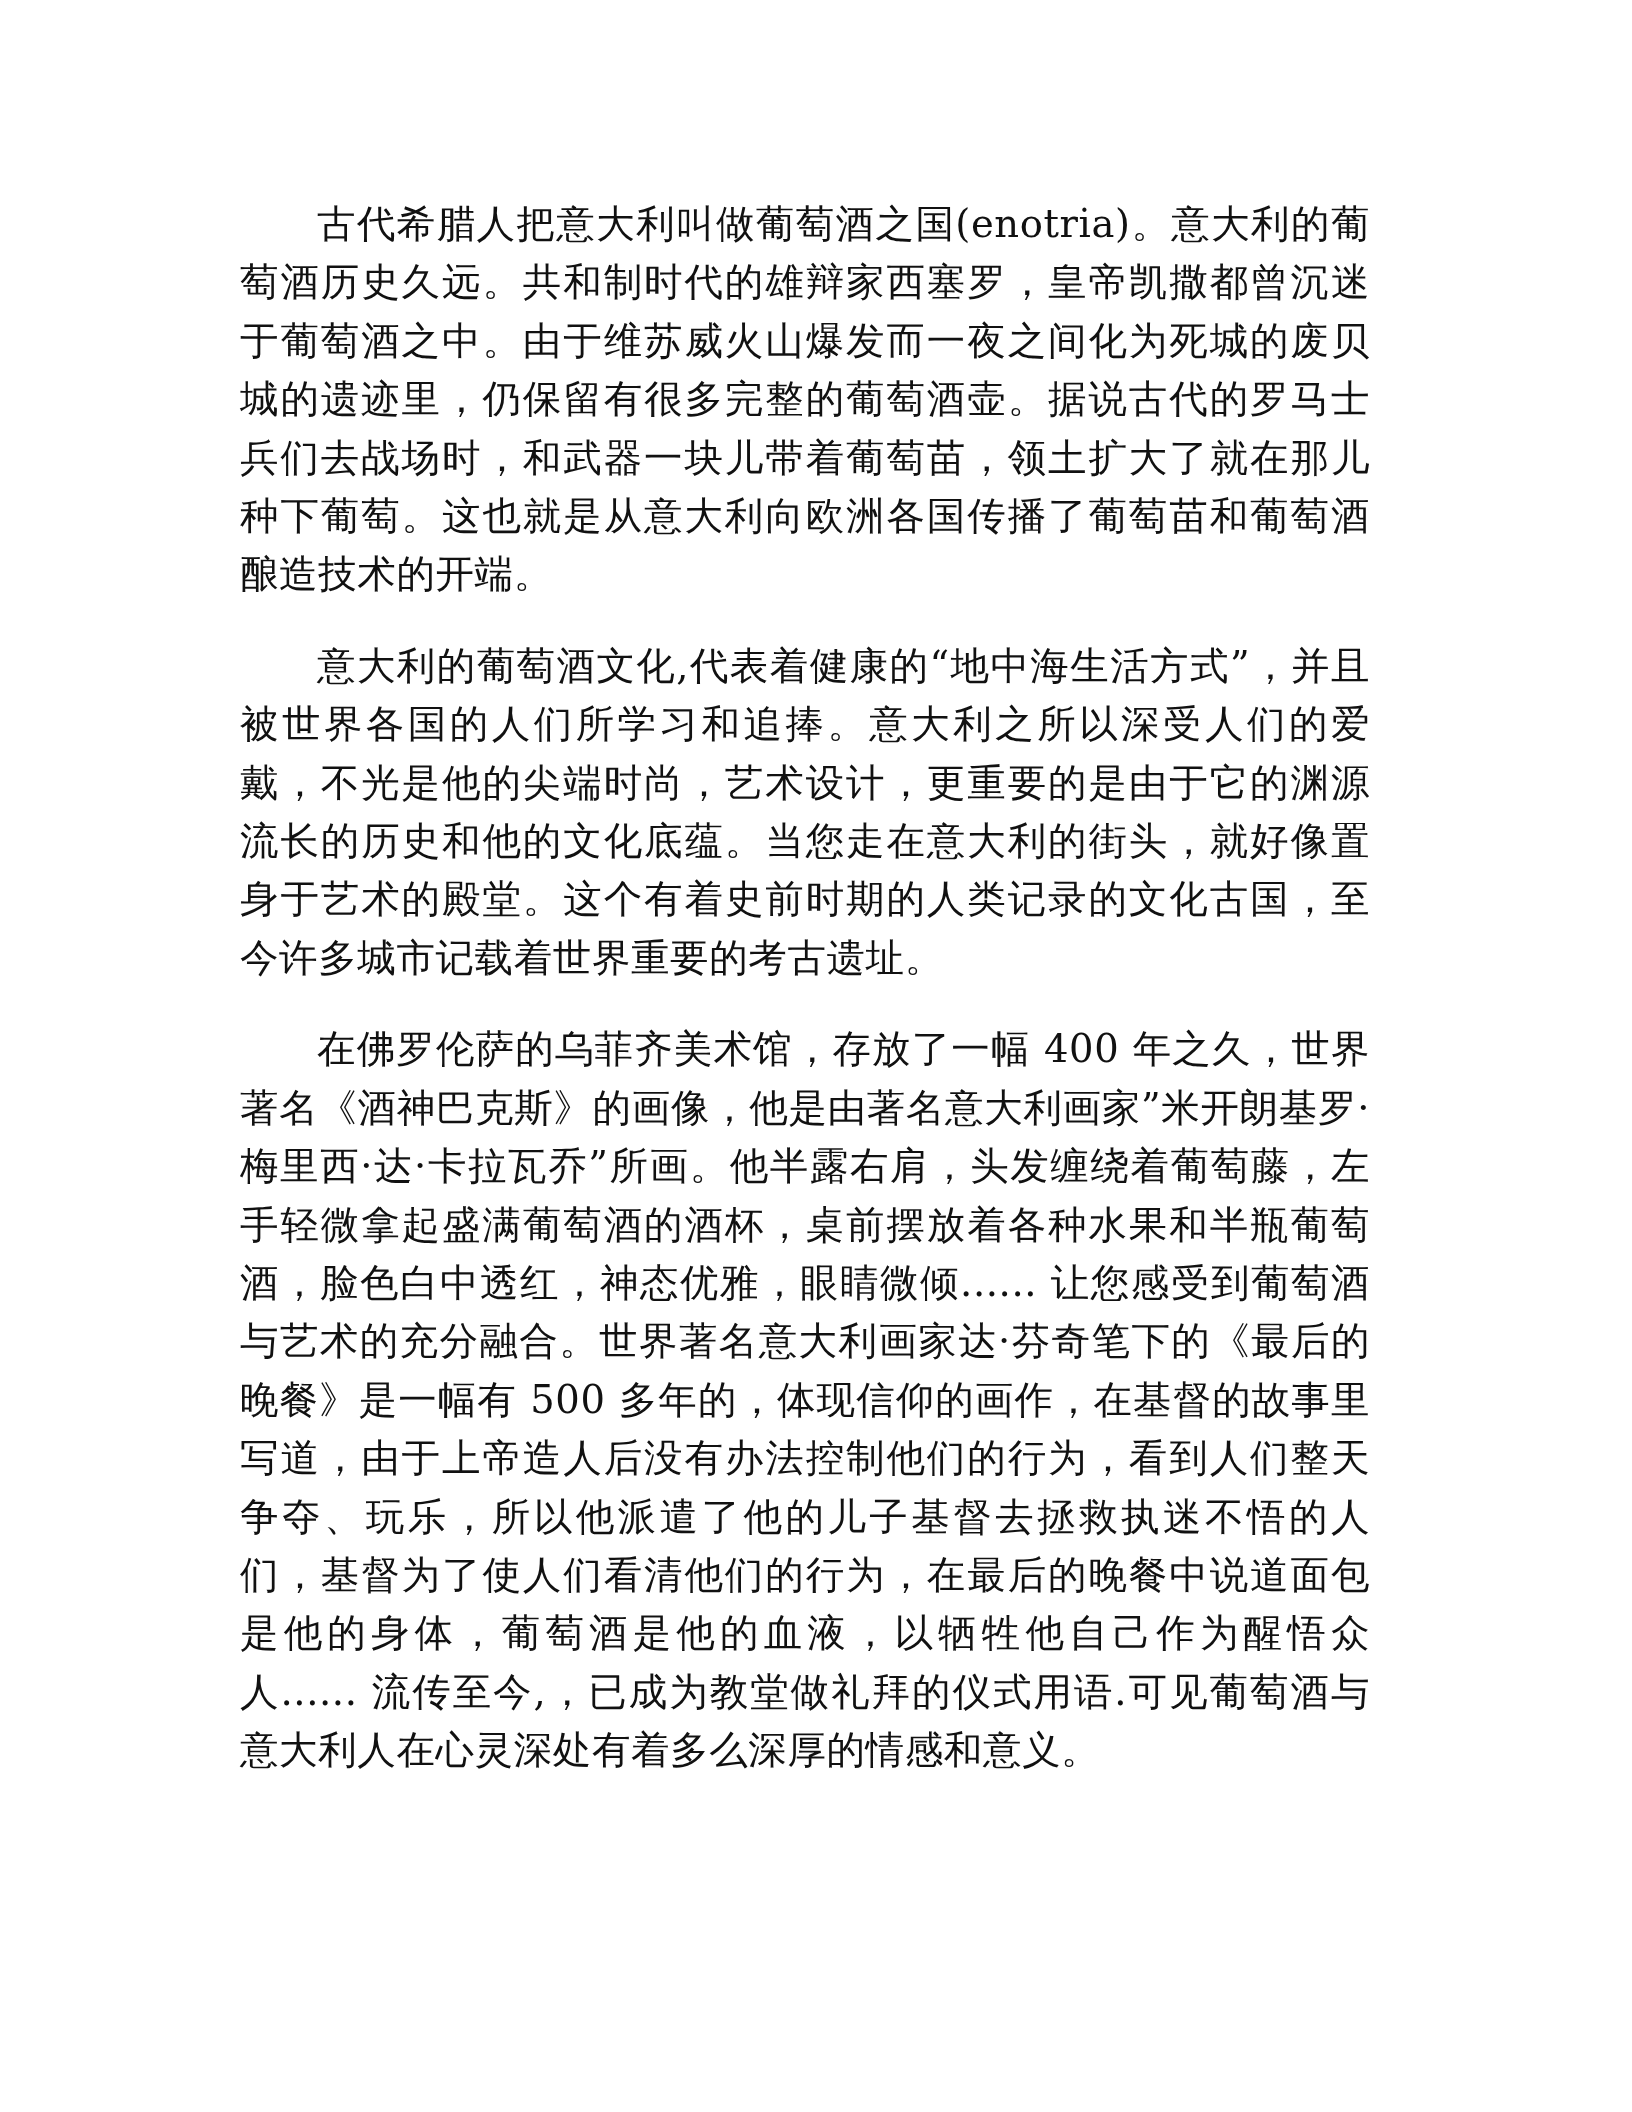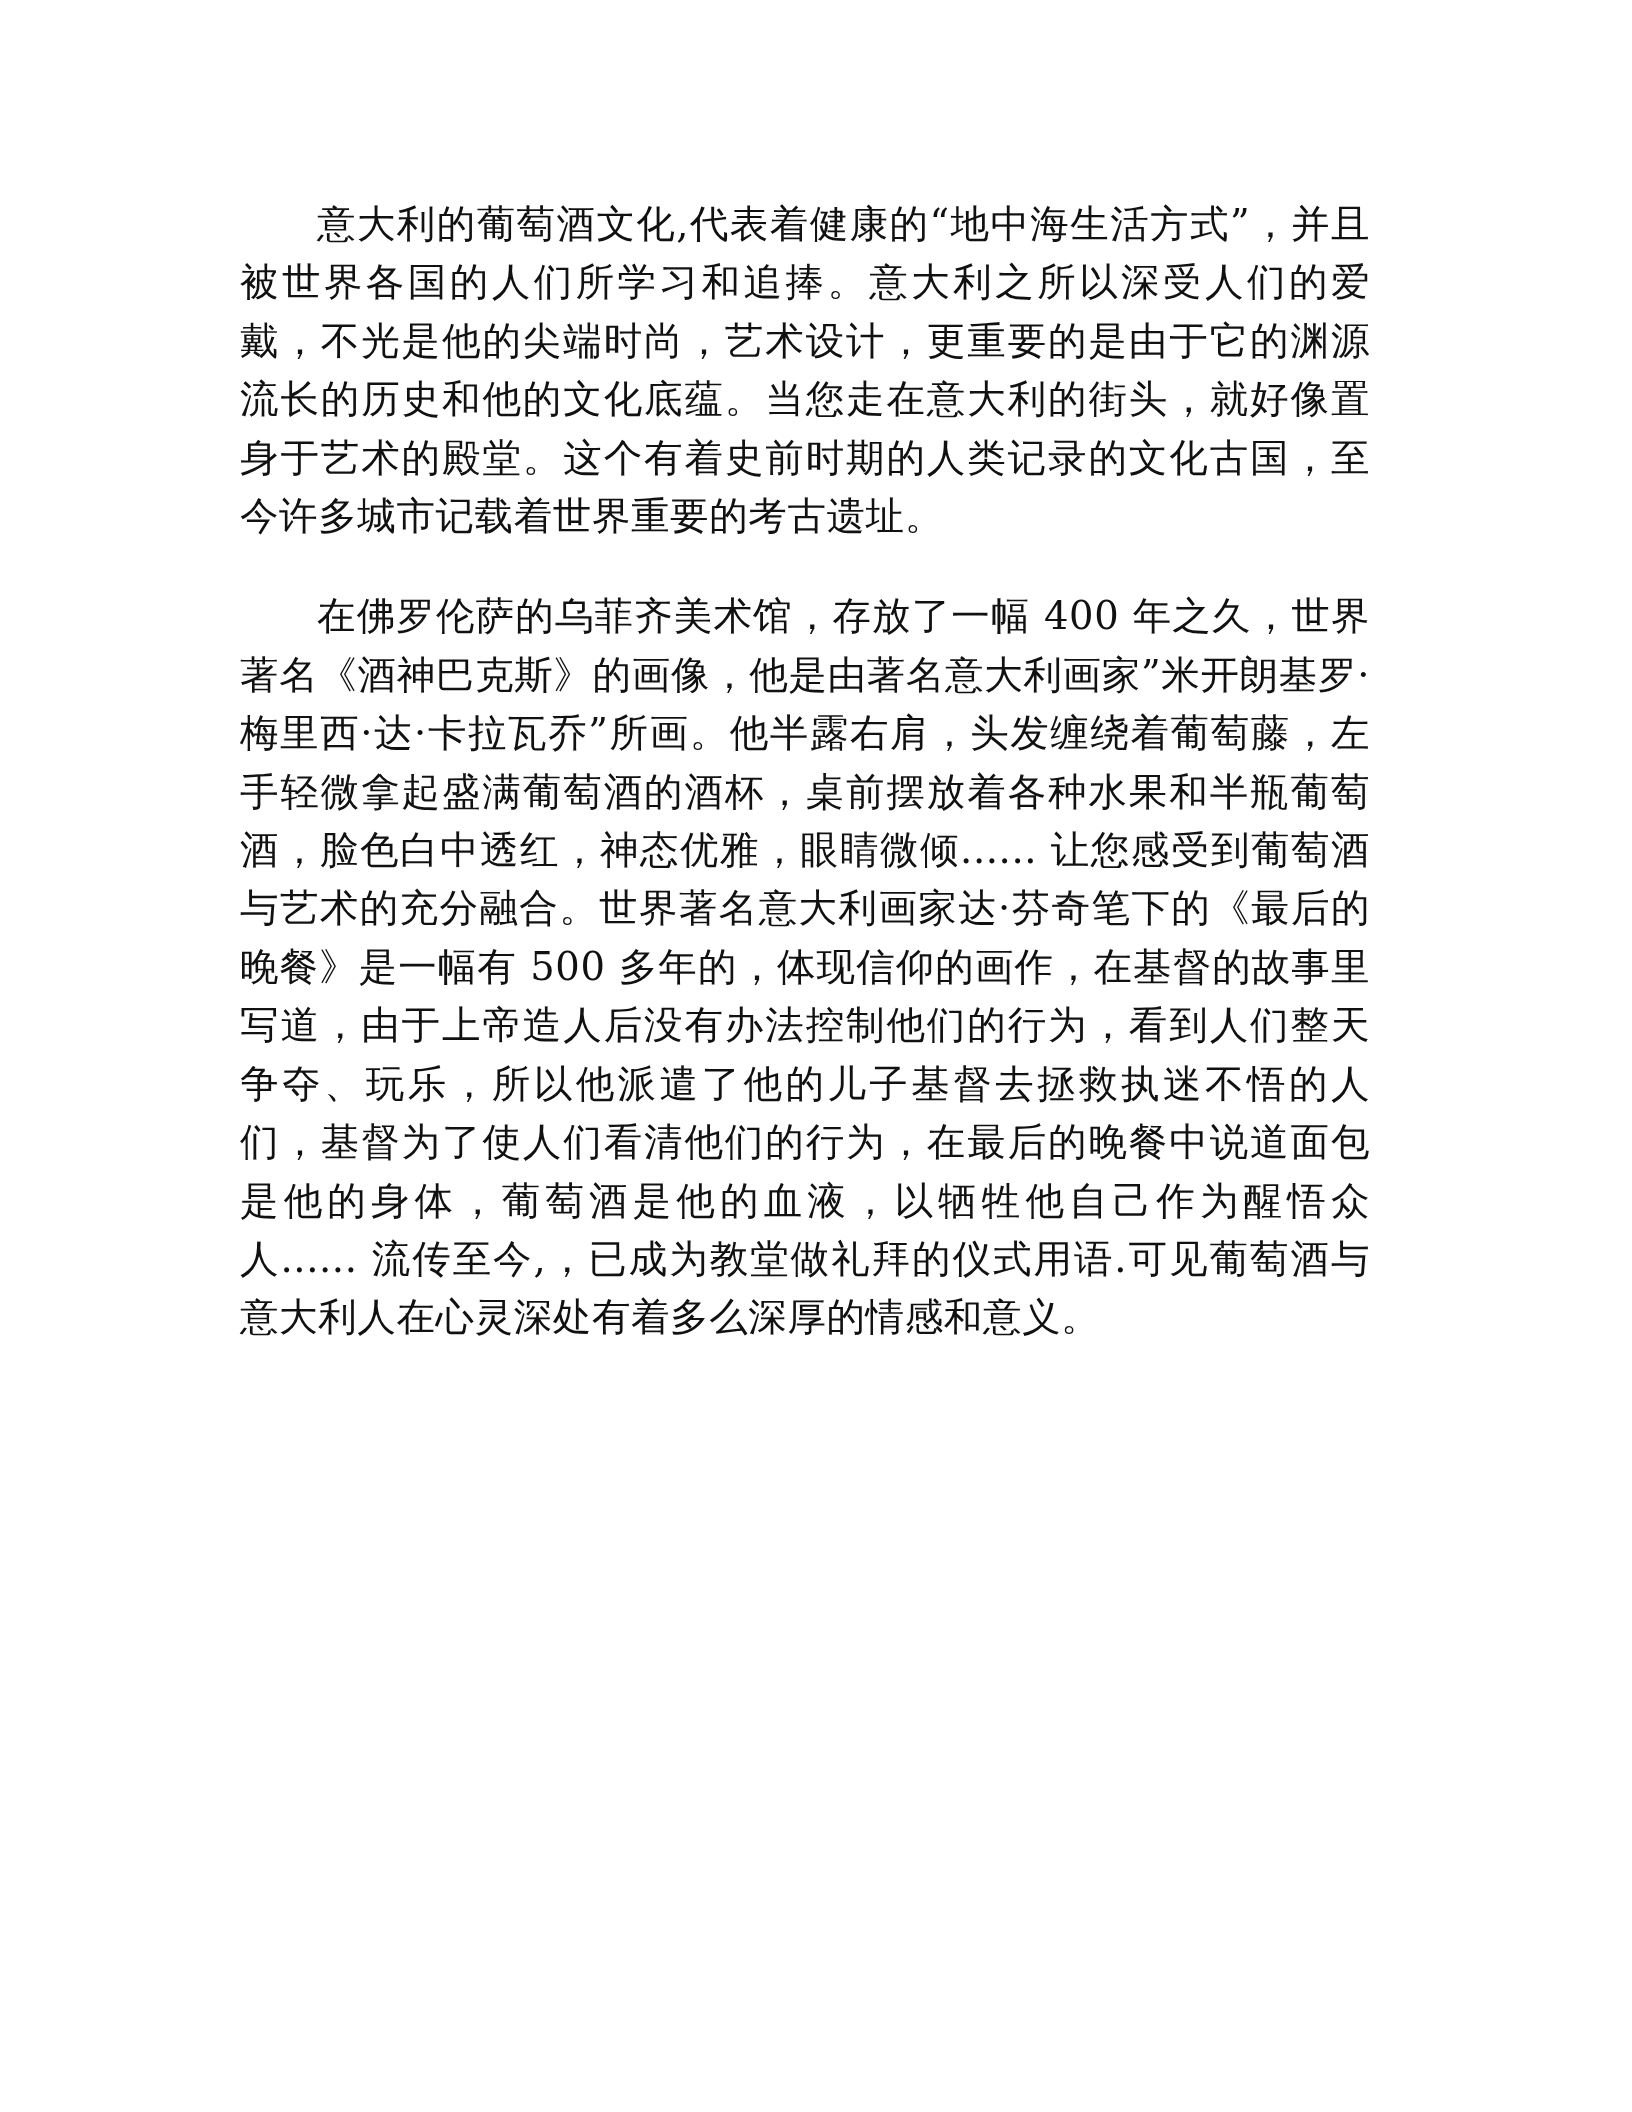--- a/index.html
+++ b/index.html
@@ -24,22 +24,23 @@
     .para {
       font-size: 38.5px;
       line-height: 58.4px;
       text-indent: 77px;
       margin: 0;
       text-align: justify;
       letter-spacing: 0.6px;
       word-break: break-all;
     }
     .para + .para {
-      margin-top: 42px;
+      margin-top: 33px;
     }
   </style>
 </head>
 <body>
 
 <div class="page">
+  <p class="para">古代希腊人把意大利叫做葡萄酒之国(enotria)。意大利的葡萄酒历史久远。共和制时代的雄辩家西塞罗，皇帝凯撒都曾沉迷于葡萄酒之中。由于维苏威火山爆发而一夜之间化为死城的废贝城的遗迹里，仍保留有很多完整的葡萄酒壶。据说古代的罗马士兵们去战场时，和武器一块儿带着葡萄苗，领土扩大了就在那儿种下葡萄。这也就是从意大利向欧洲各国传播了葡萄苗和葡萄酒酿造技术的开端。</p>
   <p class="para">意大利的葡萄酒文化,代表着健康的“地中海生活方式”，并且被世界各国的人们所学习和追捧。意大利之所以深受人们的爱戴，不光是他的尖端时尚，艺术设计，更重要的是由于它的渊源流长的历史和他的文化底蕴。当您走在意大利的街头，就好像置身于艺术的殿堂。这个有着史前时期的人类记录的文化古国，至今许多城市记载着世界重要的考古遗址。</p>
   <p class="para">在佛罗伦萨的乌菲齐美术馆，存放了一幅 400 年之久，世界著名《酒神巴克斯》的画像，他是由著名意大利画家”米开朗基罗·梅里西·达·卡拉瓦乔”所画。他半露右肩，头发缠绕着葡萄藤，左手轻微拿起盛满葡萄酒的酒杯，桌前摆放着各种水果和半瓶葡萄酒，脸色白中透红，神态优雅，眼睛微倾...... 让您感受到葡萄酒与艺术的充分融合。世界著名意大利画家达·芬奇笔下的《最后的晚餐》是一幅有 500 多年的，体现信仰的画作，在基督的故事里写道，由于上帝造人后没有办法控制他们的行为，看到人们整天争夺、玩乐，所以他派遣了他的儿子基督去拯救执迷不悟的人们，基督为了使人们看清他们的行为，在最后的晚餐中说道面包是他的身体，葡萄酒是他的血液，以牺牲他自己作为醒悟众人...... 流传至今,，已成为教堂做礼拜的仪式用语.可见葡萄酒与意大利人在心灵深处有着多么深厚的情感和意义。</p>
 </div>
 
 </body></html>

